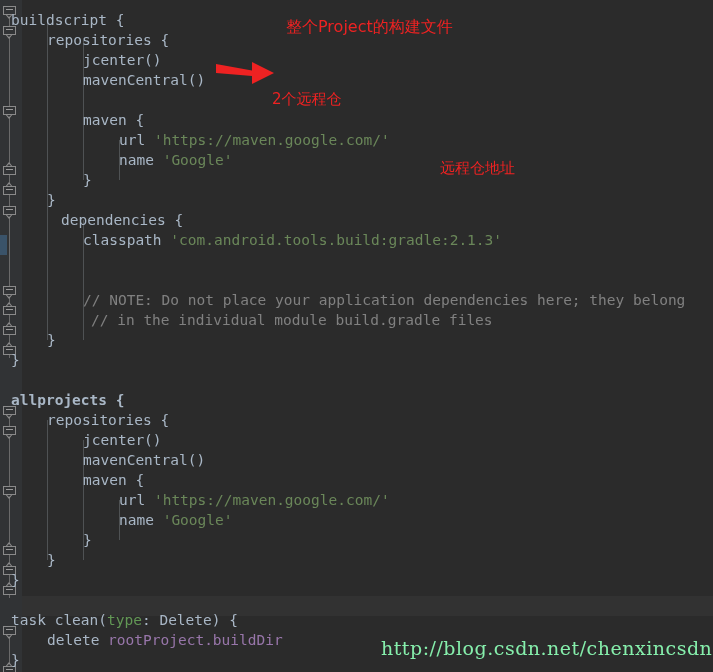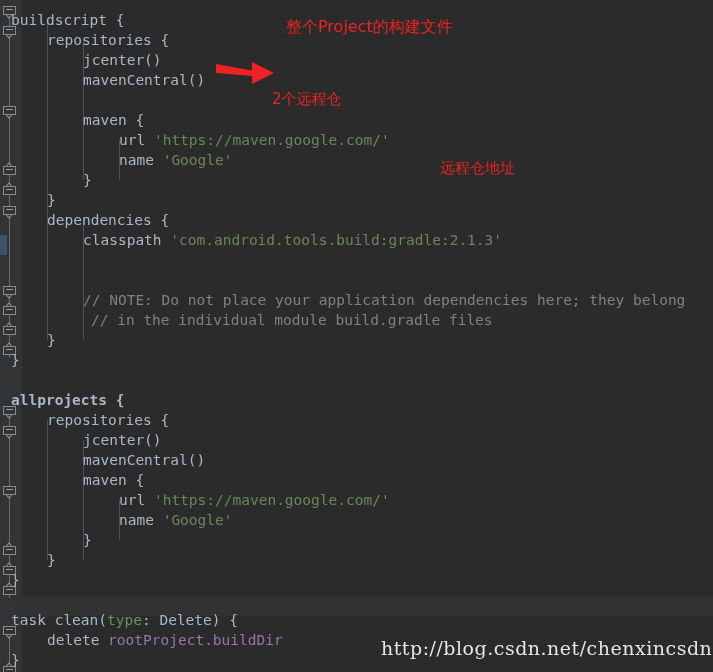--- a/index.html
+++ b/index.html
@@ -305,21 +305,21 @@
       <div class="line" style="top: 10px; left: 11px;"><span class="tok-plain">buildscript {</span></div>
       <div class="line" style="top: 30px; left: 47px;"><span class="tok-plain">repositories {</span></div>
       <div class="line" style="top: 50px; left: 83px;"><span class="tok-plain">jcenter()</span></div>
       <div class="line" style="top: 70px; left: 83px;"><span class="tok-plain">mavenCentral()</span></div>
       <div class="line" style="top: 90px; left: 11px;">&nbsp;</div>
       <div class="line" style="top: 110px; left: 83px;"><span class="tok-plain">maven {</span></div>
       <div class="line" style="top: 130px; left: 119px;"><span class="tok-plain">url </span><span class="tok-string">'https://maven.google.com/'</span></div>
       <div class="line" style="top: 150px; left: 119px;"><span class="tok-plain">name </span><span class="tok-string">'Google'</span></div>
       <div class="line" style="top: 170px; left: 83px;"><span class="tok-plain">}</span></div>
       <div class="line" style="top: 190px; left: 47px;"><span class="tok-plain">}</span></div>
-      <div class="line" style="top: 210px; left: 47px;"><span class="tok-plain">dependencies {</span></div>
+      <div class="line" style="top: 210px; left: 47px; padding-left: 14px;"><span class="tok-plain">dependencies {</span></div>
       <div class="line" style="top: 230px; left: 83px;"><span class="tok-plain">classpath </span><span class="tok-string">'com.android.tools.build:gradle:2.1.3'</span></div>
       <div class="line" style="top: 270px; left: 11px;">&nbsp;</div>
       <div class="line" style="top: 290px; left: 83px;"><span class="tok-comment">// NOTE: Do not place your application dependencies here; they belong</span></div>
       <div class="line" style="top: 310px; left: 83px; margin-left: 8px;"><span class="tok-comment">// in the individual module build.gradle files</span></div>
       <div class="line" style="top: 330px; left: 47px;"><span class="tok-plain">}</span></div>
       <div class="line" style="top: 350px; left: 11px;"><span class="tok-plain">}</span></div>
       <div class="line" style="top: 370px; left: 11px;">&nbsp;</div>
       <div class="line" style="top: 390px; left: 11px; font-weight: bold;"><span class="tok-plain">allprojects {</span></div>
       <div class="line" style="top: 410px; left: 47px;"><span class="tok-plain">repositories {</span></div>
       <div class="line" style="top: 430px; left: 83px;"><span class="tok-plain">jcenter()</span></div>
@@ -339,14 +339,14 @@
   <svg id="arrow-1" width="60" height="30" viewBox="0 0 60 30" style="left:216px; top:58px;">
     <polygon points="0,6 36,12.5 36,4 58,15 36,26 36,18 0,15" fill="#ee2222"></polygon>
   </svg>
 
   <div id="annotations">
       <div class="annot" style="left: 286px; top: 19px; font-size: 16px;">整个Project的构建文件</div>
       <div class="annot" style="left: 272px; top: 75px; font-size: 15px; margin-top: 17px;">2个远程仓</div>
       <div class="annot" style="left: 440px; top: 161px; font-size: 15px;">远程仓地址</div>
     </div>
 
-  <div id="watermark" style="left: 381px; top: 637px; color: #e5e5e5;">http://blog.csdn.net/chenxincsdn</div>
+  <div id="watermark" style="left: 381px; top: 637px; color: #86efac;">http://blog.csdn.net/chenxincsdn</div>
 </div>
 
 </body></html>

